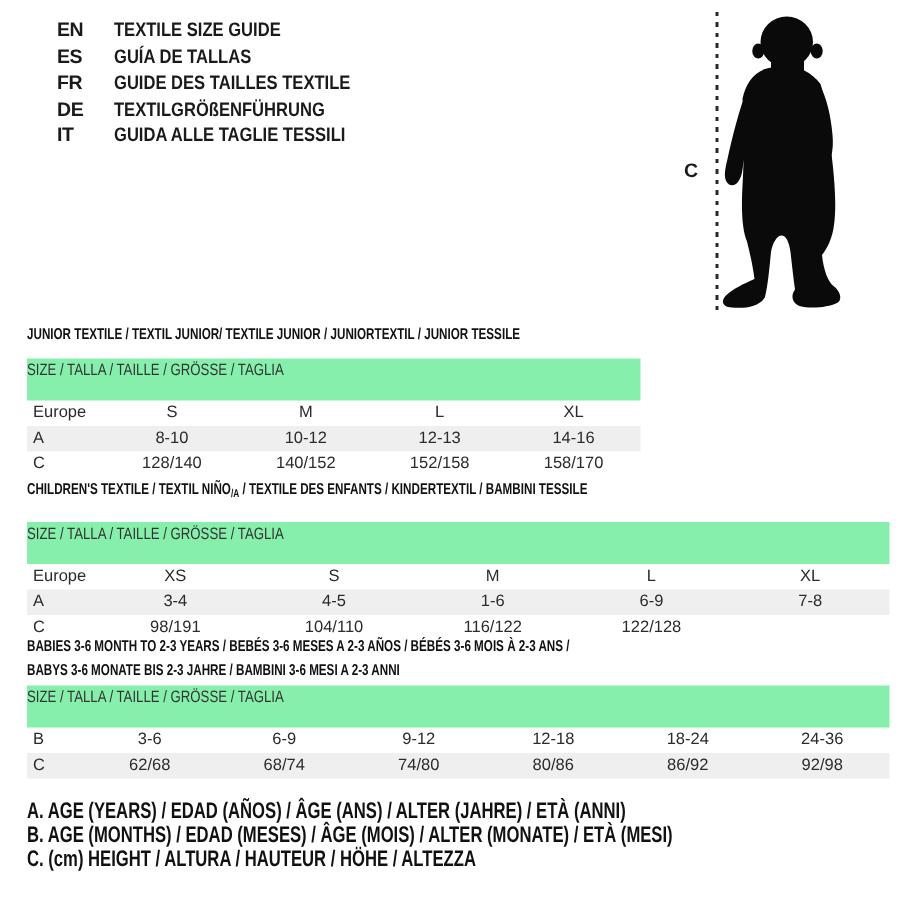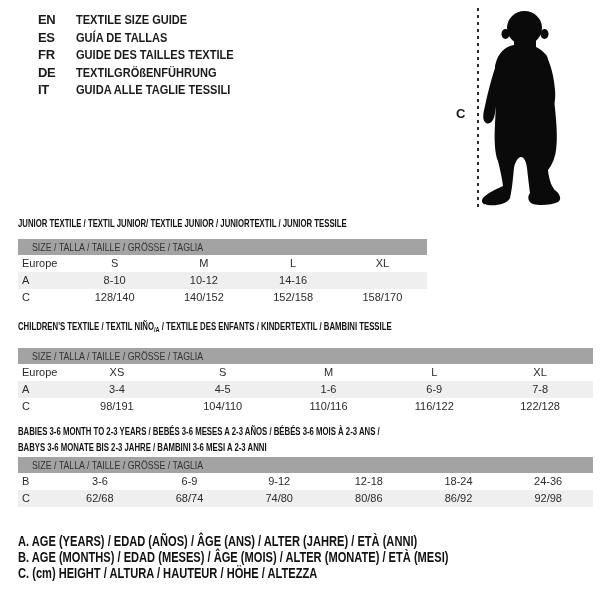--- a/index.html
+++ b/index.html
@@ -30,22 +30,22 @@
   #children-heading { left:18px; top:320px; }
   #babies-heading { left:18px; top:423px; line-height:16px; }
   .subAB { font-size:7.5px; vertical-align:-2px; letter-spacing:0; }
 
   
   .tbl { position:absolute; font-size:11px; color:#2b2b2b; }
   #junior-table   { left:18px; top:239px; width:409px; }
   #children-table { left:18px; top:348px; width:575px; }
   #babies-table   { left:18px; top:457px; width:575px; }
   .tbl-header {
-    height:16px; line-height:16px; background:#a3a3a3; color:#333;
-    padding-left:14px; overflow:hidden; white-space:nowrap;
+    height:28px; line-height:16px; background:#86efac; color:#333;
+    padding-left:0; overflow:hidden; white-space:nowrap;
   }
   .tbl-header .condense { transform:scaleX(0.80); }
   .tbl-row { display:grid; height:17px; line-height:17px; }
   #junior-table   .tbl-row { grid-template-columns:52px repeat(4, 1fr); }
   #children-table .tbl-row { grid-template-columns:46px repeat(5, 1fr); }
   #babies-table   .tbl-row { grid-template-columns:37px repeat(6, 1fr); }
   .tbl-row.shaded { background:#efefef; }
   .cell { text-align:center; overflow:hidden; }
   .cell.rowlabel { text-align:left; padding-left:4px; }
 
@@ -136,20 +136,21 @@
       <span class="cell rowlabel">Europe</span>
       <span class="cell">S</span>
       <span class="cell">M</span>
       <span class="cell">L</span>
       <span class="cell">XL</span>
     </div>
     <div class="tbl-row shaded">
       <span class="cell rowlabel">A</span>
       <span class="cell">8-10</span>
       <span class="cell">10-12</span>
+      <span class="cell">12-13</span>
       <span class="cell">14-16</span>
     </div>
     <div class="tbl-row">
       <span class="cell rowlabel">C</span>
       <span class="cell">128/140</span>
       <span class="cell">140/152</span>
       <span class="cell">152/158</span>
       <span class="cell">158/170</span>
     </div>
   </div>
@@ -174,21 +175,20 @@
       <span class="cell">3-4</span>
       <span class="cell">4-5</span>
       <span class="cell">1-6</span>
       <span class="cell">6-9</span>
       <span class="cell">7-8</span>
     </div>
     <div class="tbl-row">
       <span class="cell rowlabel">C</span>
       <span class="cell">98/191</span>
       <span class="cell">104/110</span>
-      <span class="cell">110/116</span>
       <span class="cell">116/122</span>
       <span class="cell">122/128</span>
     </div>
   </div>
 
   <div class="sec-heading" id="babies-heading">
     <div><span class="condense">BABIES 3-6 MONTH TO 2-3 YEARS / BEBÉS 3-6 MESES A 2-3 AÑOS / BÉBÉS 3-6 MOIS À 2-3 ANS /</span></div>
     <div><span class="condense">BABYS 3-6 MONATE BIS 2-3 JAHRE / BAMBINI 3-6 MESI A 2-3 ANNI</span></div>
   </div>
   <div class="tbl" id="babies-table">

